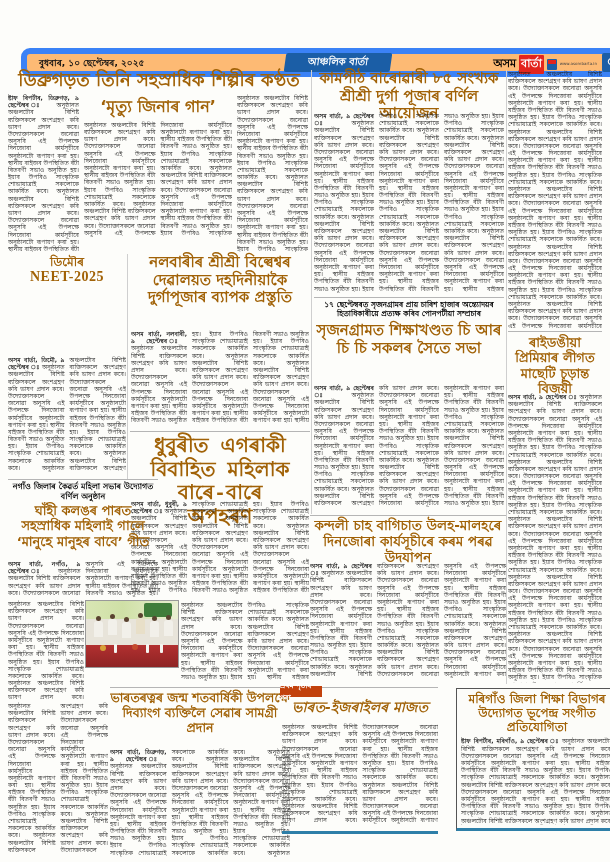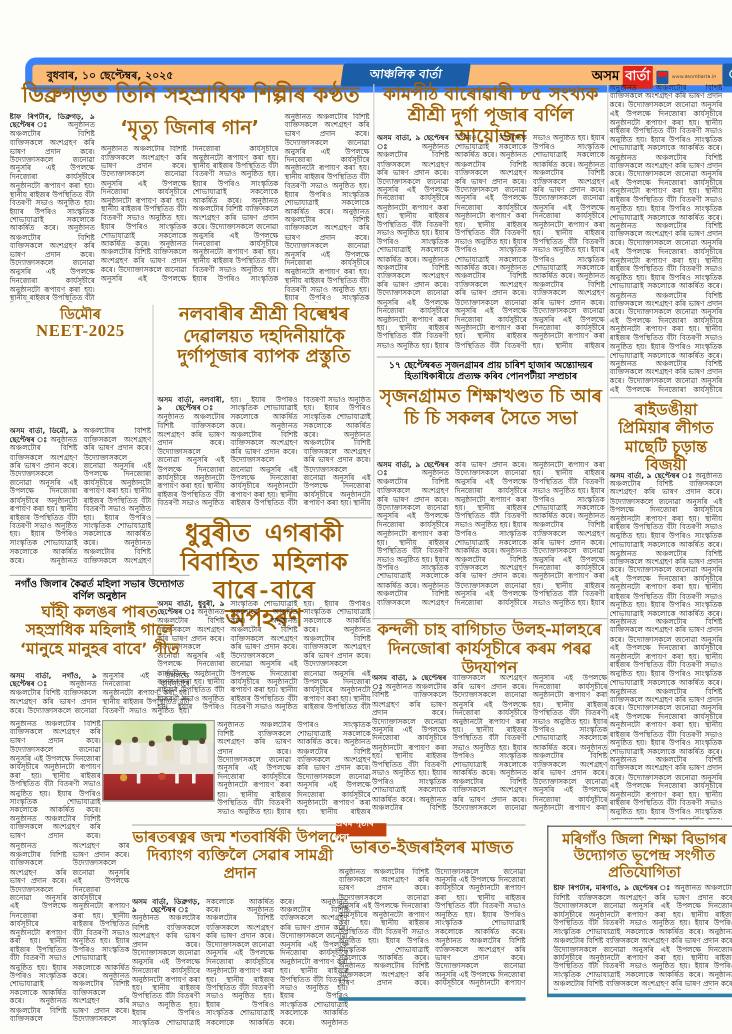--- a/index.html
+++ b/index.html
@@ -91,21 +91,21 @@
   .pK2-rule{left:310px;top:515px;width:196px;}
   .pK2-h{left:310px;top:518px;width:196px;font-size:13.5px;}
   .pK2-b{left:310px;top:562px;width:196px;height:122px;column-count:3;}
 
   
   .pBot-rule{left:110px;top:687px;width:328px;}
   .pI-h{left:110px;top:691px;width:180px;font-size:12.5px;}
   .pI-b{left:110px;top:748px;width:180px;height:110px;column-count:3;}
 
   .pJ-tag{left:280px;top:686px;width:42px;height:11px;background:#c2410c;color:#fff;font-size:7px;font-weight:bold;display:flex;align-items:center;justify-content:center;}
-  .pJ-h{left:282px;top:699px;width:156px;font-size:14px;}
+  .pJ-h{left:282px;top:699px;width:156px;font-size:14px;font-style:italic;}
   .pJ-b{left:282px;top:723px;width:156px;height:106px;column-count:2;}
   .pJ-teal{left:282px;top:831px;width:156px;height:3px;}
 
   .pK-box{left:440px;top:688px;width:162px;height:143px;border:1px solid #555;border-bottom:3px solid #2e7fa8;background:#fcfcf9;padding:2px 4px;box-sizing:border-box;margin-left:16px;}
   .pK-h{font-size:12px;margin:1px 0 3px 0;}
   .pK-b{height:88px;}
 
   .vrule-main1{left:311px;top:70px;height:444px;}
   .vrule-main2{left:506px;top:70px;height:614px;}
 </style>

